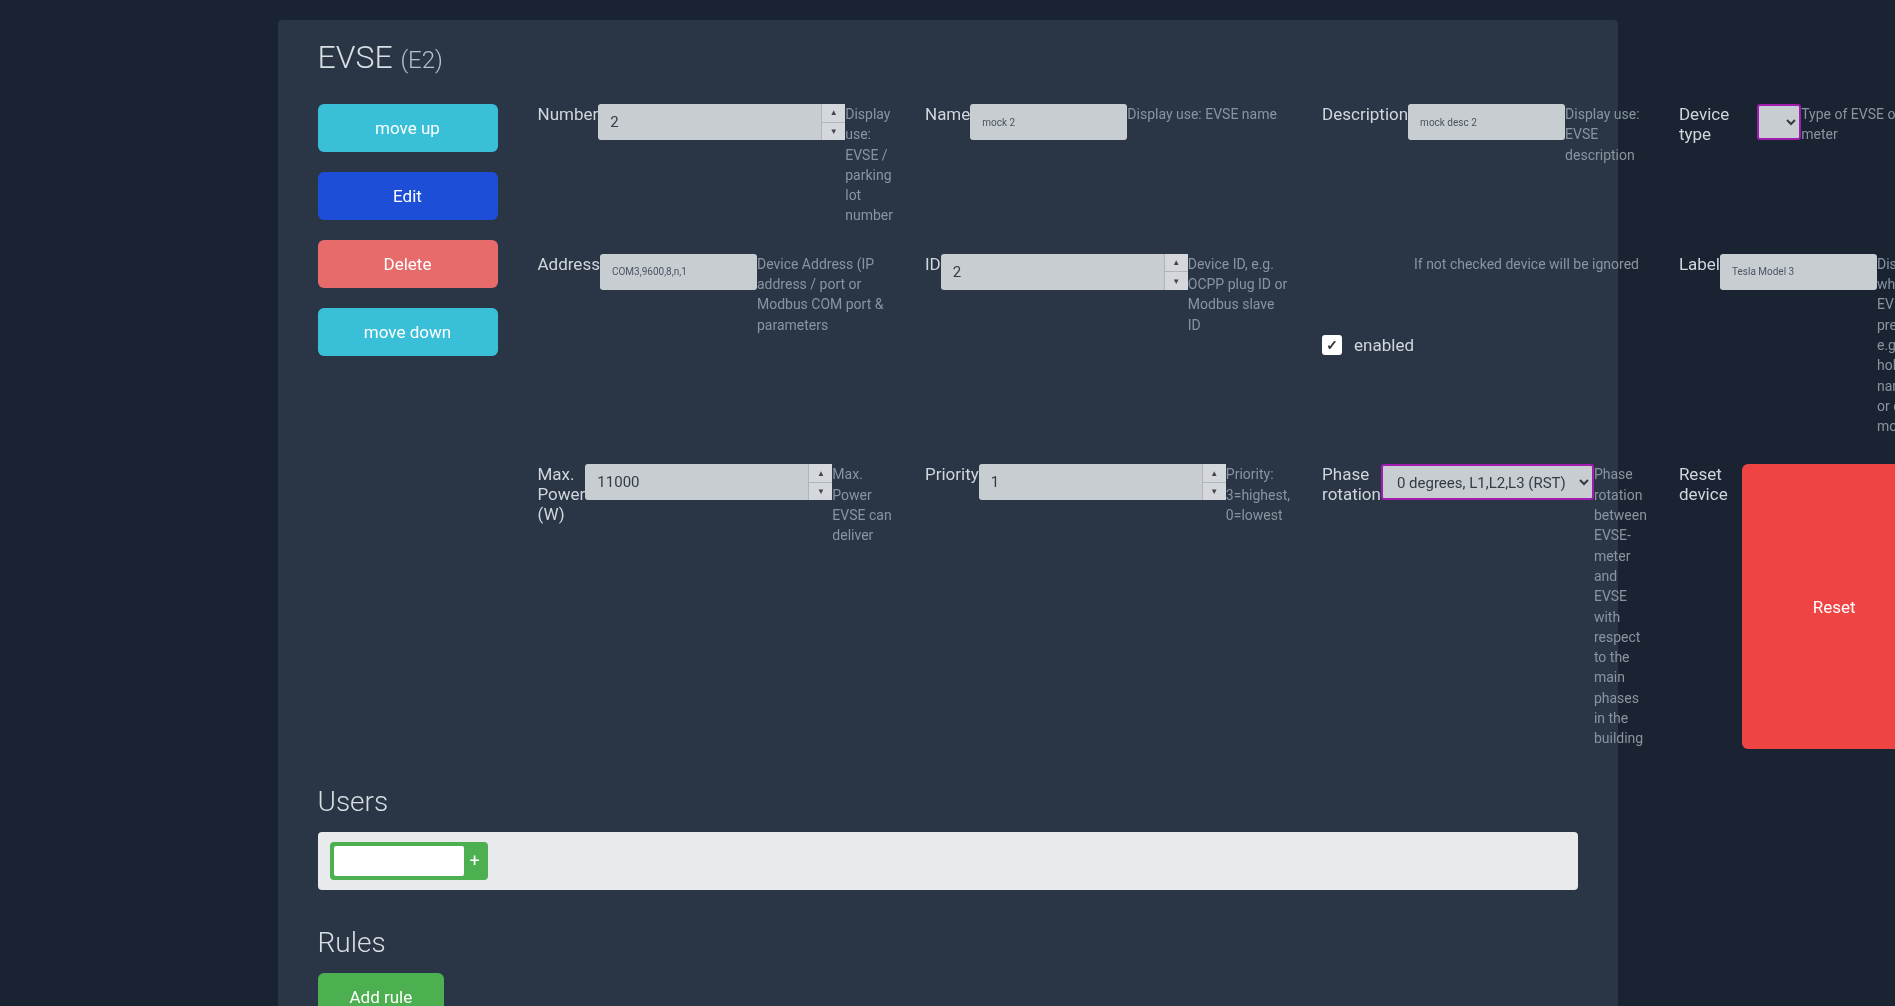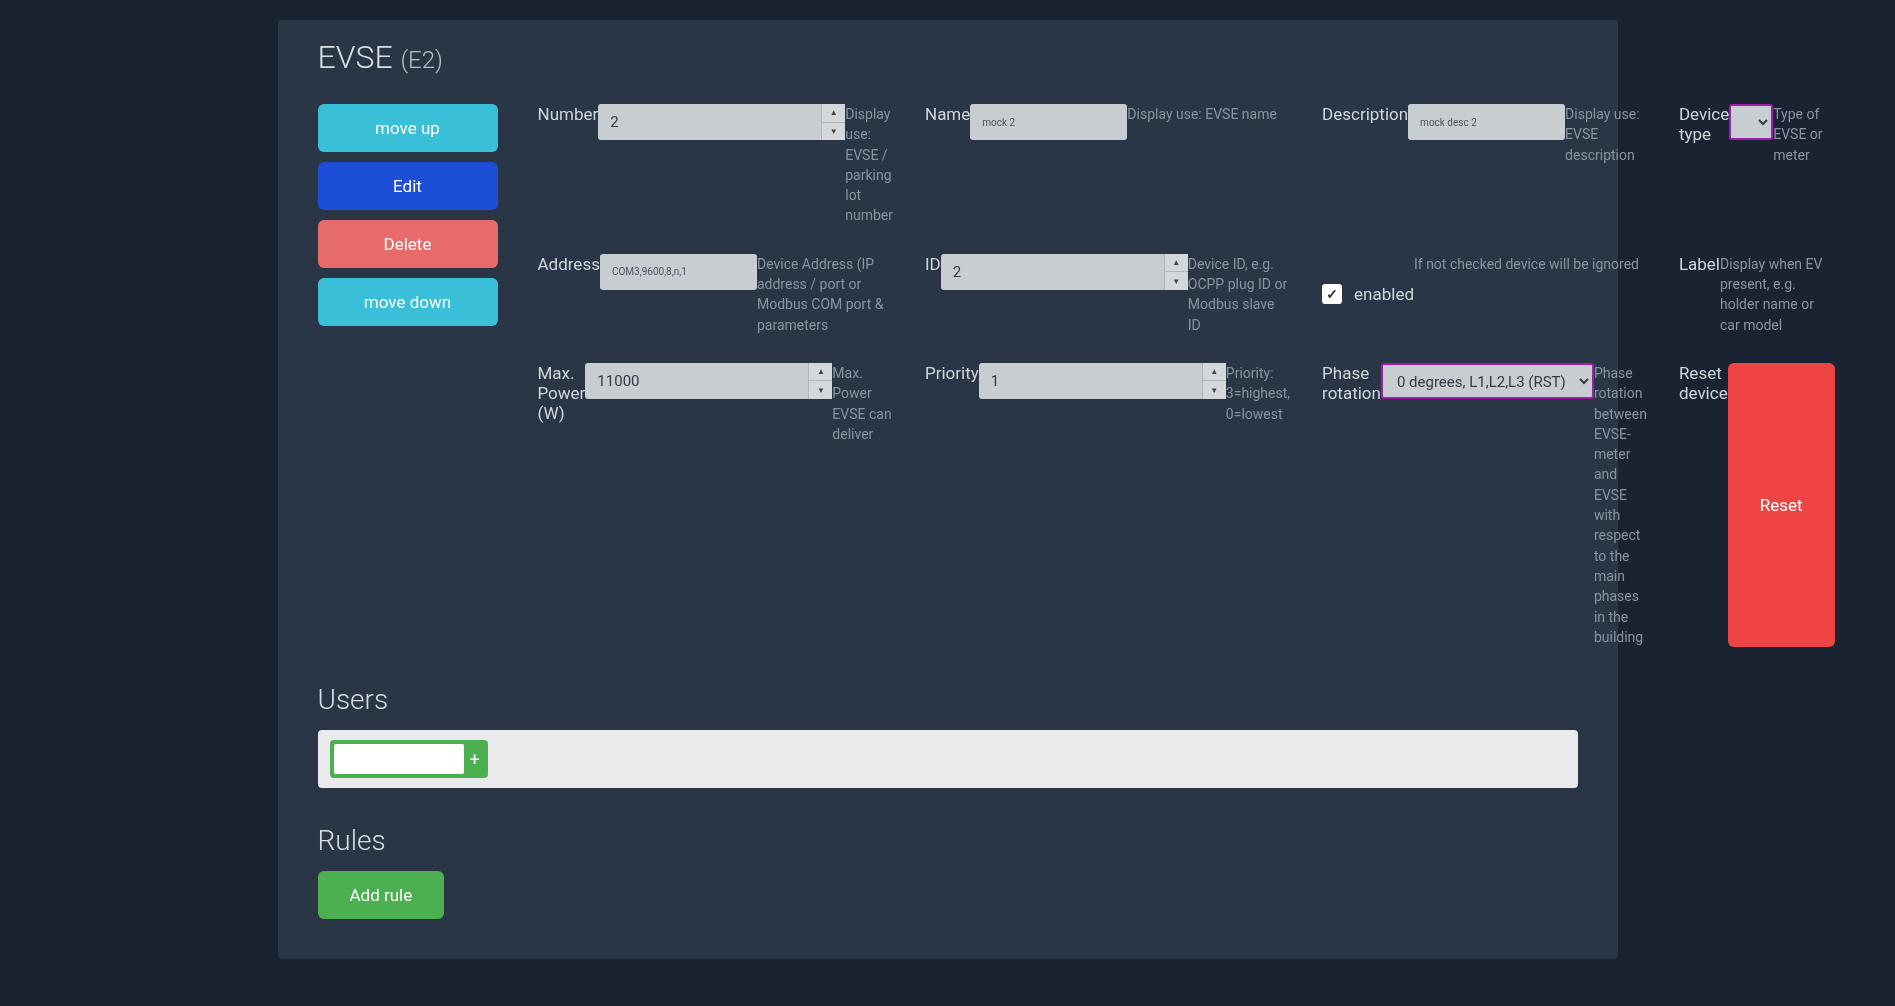--- a/index.html
+++ b/index.html
@@ -27,21 +27,21 @@
     font-weight: 300;
     color: #b8c0c8;
   }
   .main-row {
     display: flex;
     gap: 40px;
   }
   .side-buttons {
     display: flex;
     flex-direction: column;
-    gap: 10px;
+    gap: 20px;
     width: 180px;
     flex-shrink: 0;
   }
   .btn {
     border: none;
     border-radius: 6px;
     padding: 14px 20px;
     font-size: 17px;
     font-weight: 400;
     color: #fff;
@@ -288,20 +288,21 @@
       <div class="field">
         <div class="checkbox-row">
           <div class="checkbox">✓</div>
           <span class="checkbox-label">enabled</span>
         </div>
         <div class="field-help">If not checked device will be ignored</div>
       </div>
 
       <div class="field">
         <label class="field-label">Label</label>
+        <input class="field-input" type="text" value="Tesla Model 3" style="">
         <div class="field-help">Display when EV present, e.g. holder name or car model</div>
       </div>
 
       <div class="field">
         <label class="field-label">Max. Power (W)</label>
         <div class="spinner-wrap">
           <input type="text" value="11000" style="">
           <div class="spinner-btns">
             <button>▲</button>
             <button>▼</button>

